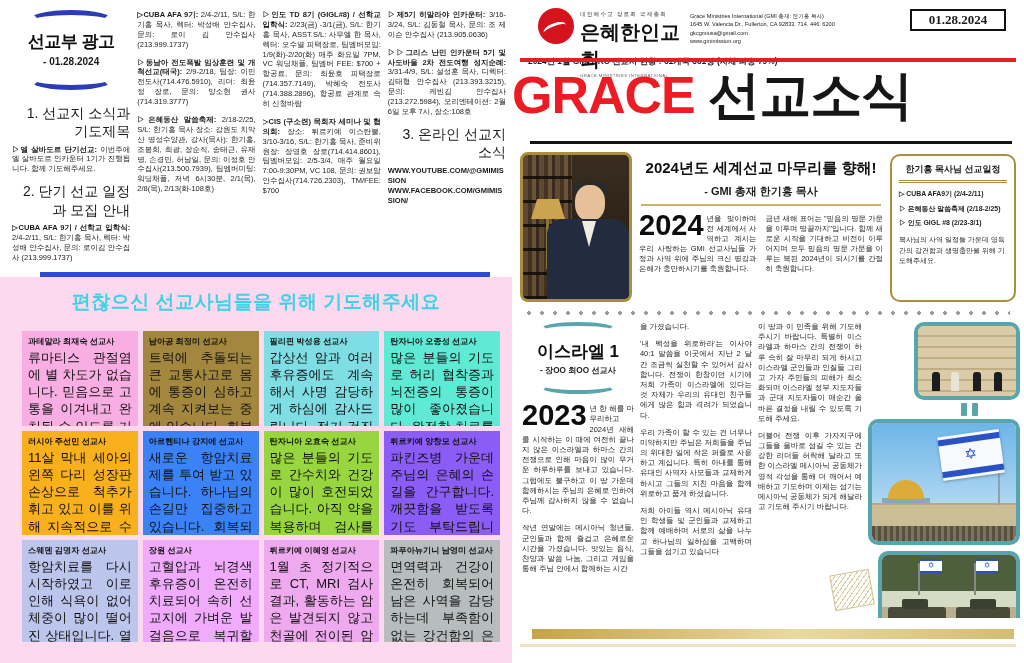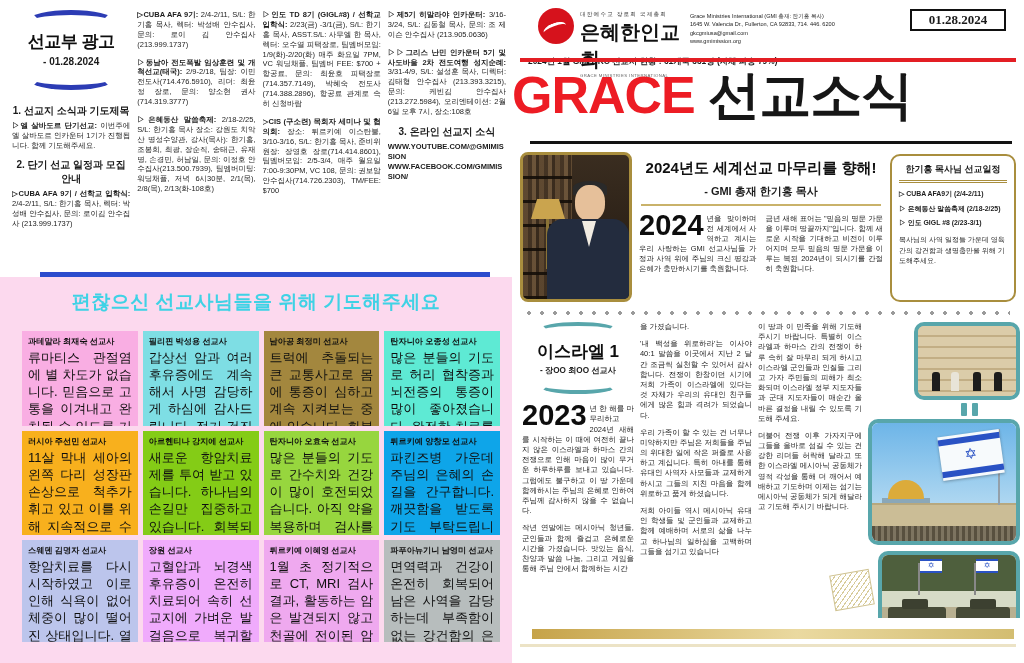--- a/index.html
+++ b/index.html
@@ -10,21 +10,21 @@
   #rp{left:512px;width:512px}
 
   
   .lp-top{display:flex;gap:7px;padding:10px 6px 0 12px;height:272px;overflow:hidden}
   .lp-col{flex:1;font-size:7.5px;line-height:1.32;text-align:justify;overflow:hidden}
   .masthead{text-align:center;margin-bottom:14px}
   .arc{width:84px;height:20px;margin:0 auto;border:5px solid transparent;border-top:5px solid #2c3cb4;border-radius:50%}
   .arc.bottom{border-top:5px solid transparent;border-bottom:5px solid #2c3cb4}
   .masthead h1{font-size:17px;font-weight:900;color:#0e0e0e;margin:1px 0 2px;letter-spacing:-.5px}
   .masthead .mdate{font-size:10px;font-weight:700;margin-bottom:1px}
-  .sec-title{font-size:10px;font-weight:700;text-align:center;margin:0 0 4px}
+  .sec-title{font-size:14px;font-weight:400;text-align:right;margin:0 0 4px}
   .news-item{margin-bottom:8px}
   .lead{font-weight:800}
   .linktext{font-weight:700;word-break:break-all}
   .lp-line{height:5px;background:#2c4ccd;margin:0 22px 0 40px}
   .lp-pink{background:#fcd9ee;height:386px;padding-top:12px}
   .banner{color:#3fd2e5;font-size:19px;font-weight:900;text-align:center;letter-spacing:.5px}
   .cards{display:grid;grid-template-columns:repeat(4,1fr);grid-template-rows:95px 104px 102px;gap:5px;margin:16px 12px 0 22px}
   .card{padding:5px 6px;overflow:hidden;color:#0f0f0f}
   .card h3{font-size:8.2px;font-weight:800;margin-bottom:2px}
   .card p{font-size:13px;line-height:1.32;text-align:justify}
@@ -153,45 +153,45 @@
 
   <div class="lp-line"></div>
 
   <div class="lp-pink">
     <div class="banner">편찮으신 선교사님들을 위해 기도해주세요</div>
     <div class="cards">
       <div class="card" style="background-color: rgb(249, 174, 227);">
           <h3>과테말라 최재숙 선교사</h3>
           <p>류마티스 관절염에 별 차도가 없습니다. 믿음으로 고통을 이겨내고 완치될 수 있도록 기도해주세요.</p>
         </div>
+      <div class="card" style="background-color: rgb(163, 135, 62);">
+          <h3>남아공 최정미 선교사</h3>
+          <p>트럭에 추돌되는 큰 교통사고로 몸에 통증이 심하고 계속 지켜보는 중에 있습니다. 회복을 위해 기도해주세요.</p>
+        </div>
       <div class="card" style="background-color: rgb(126, 222, 228);">
           <h3>필리핀 박성용 선교사</h3>
           <p>갑상선 암과 여러 후유증에도 계속해서 사명 감당하게 하심에 감사드립니다. 정기 검진과 건강을 위해 기도해 주세요.</p>
         </div>
-      <div class="card" style="background-color: rgb(163, 135, 62);">
-          <h3>남아공 최정미 선교사</h3>
-          <p>트럭에 추돌되는 큰 교통사고로 몸에 통증이 심하고 계속 지켜보는 중에 있습니다. 회복을 위해 기도해주세요.</p>
-        </div>
       <div class="card" style="background-color: #5eead4;">
           <h3>탄자니아 오종성 선교사</h3>
           <p>많은 분들의 기도로 허리 협착증과 뇌전증의 통증이 많이 좋아졌습니다. 완전한 치료를 위해 계속 기도부탁드립니다.</p>
         </div>
       <div class="card" style="background-color: rgb(248, 176, 29);">
           <h3>러시아 주선민 선교사</h3>
           <p>11살 막내 세아의 왼쪽 다리 성장판 손상으로 척추가 휘고 있고 이를 위해 지속적으로 수술을 해서 다리길이를 늘려주고 있습니다. 왼쪽다리와 척추를 위해 기도부탁드립니다.</p>
         </div>
-      <div class="card" style="background-color: #84cc16;">
+      <div class="card" style="background-color: #3b82f6;">
           <h3>아르헨티나 강지에 선교사</h3>
           <p>새로운 항암치료제를 투여 받고 있습니다. 하나님의 손길만 집중하고 있습니다. 회복되어 주의 일을 감당하게 하소서.</p>
         </div>
       <div class="card" style="background-color: rgb(151, 214, 62);">
           <h3>탄자니아 오효숙 선교사</h3>
           <p>많은 분들의 기도로 간수치와 건강이 많이 호전되었습니다. 아직 약을 복용하며 검사를 해야하는데 완치되어 사명 감당할 수 있도록 계속해서 기도 부탁드립니다.</p>
         </div>
-      <div class="card" style="background-color: #0ea5e9;">
+      <div class="card" style="background-color: #8b5cf6;">
           <h3>튀르키예 양창모 선교사</h3>
           <p>파킨즈병 가운데 주님의 은혜의 손길을 간구합니다. 깨끗함을 받도록 기도 부탁드립니다.</p>
         </div>
       <div class="card" style="background-color: rgb(188, 197, 236);">
           <h3>스웨덴 김명자 선교사</h3>
           <p>항암치료를 다시 시작하였고 이로 인해 식욕이 없어 체중이 많이 떨어진 상태입니다. 열심히 운동하며 힘을 내고 있습니다. 기도해 주세요.</p>
         </div>
       <div class="card" style="background-color: #f0abfc;">
           <h3>장원 선교사</h3>
           <p>고혈압과 뇌경색 후유증이 온전히 치료되어 속히 선교지에 가벼운 발걸음으로 복귀할 수 있도록 기도 부탁드립니다.</p>

